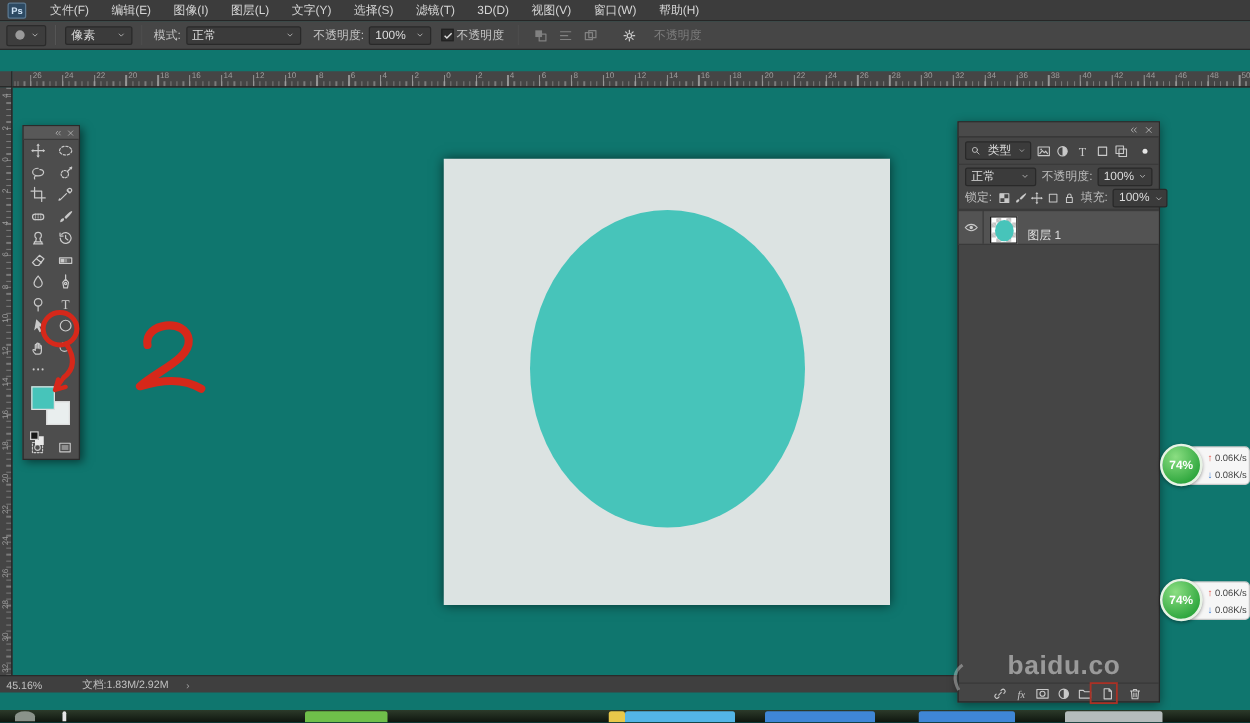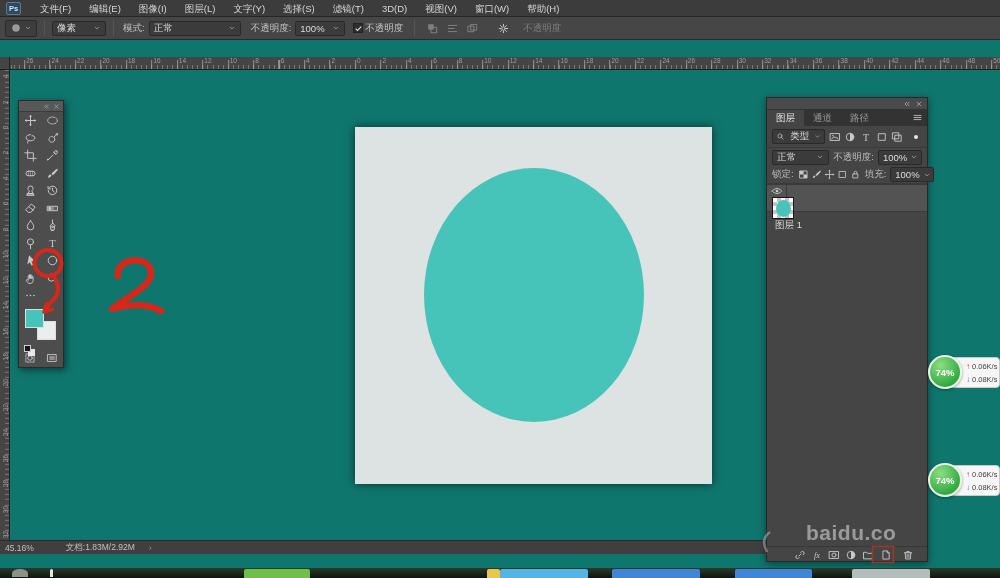--- a/index.html
+++ b/index.html
@@ -89,21 +89,21 @@
   .p-tabs .icn{margin-bottom:3px;}
   .p-filter{height:22px;display:flex;align-items:center;gap:3px;padding:0 5px;border-bottom:1px solid #3a3a3a;}
   .dd.search{width:62px;height:15px;padding:0 3px;}
   .pbtn{display:inline-flex;align-items:center;justify-content:center;width:15px;height:15px;}
   .spacer{flex:1;}
   .p-blend,.p-lock{height:18px;display:flex;align-items:center;gap:2px;padding:0 5px;}
   .p-lock{border-bottom:1px solid #3a3a3a;}
   .plabel{color:#bdbdbd;white-space:nowrap;margin-right:2px;}
   .lockbtn{display:inline-flex;align-items:center;justify-content:center;width:14px;height:14px;}
   #layer-list{border-top:1px solid #3a3a3a;}
-  .layer-row{height:27px;display:flex;align-items:flex-start;border-bottom:1px solid #3a3a3a;position:relative;flex-direction:column;}
+  .layer-row{height:27px;display:flex;align-items:flex-end;border-bottom:1px solid #3a3a3a;position:relative;}
   .layer-row.selected{background:#535353;}
   .eye-cell{width:20px;height:27px;display:flex;align-items:center;justify-content:center;border-right:1px solid #3a3a3a;}
   .thumb{width:22px;height:22px;margin-left:5px;border:1px solid #181818;position:relative;overflow:hidden;flex:none;}
   .thumb-plain{background:#e2e7e6;}
   .thumb-checker{background-color:#fff;
     background-image:linear-gradient(45deg,#c3c3c3 25%,transparent 25%,transparent 75%,#c3c3c3 75%),
                      linear-gradient(45deg,#c3c3c3 25%,transparent 25%,transparent 75%,#c3c3c3 75%);
     background-size:8px 8px;background-position:0 0,4px 4px;}
   .thumb-ellipse{position:absolute;left:3px;top:2px;width:15px;height:17px;border-radius:50%;}
   .layer-name{margin-left:8px;color:#dcdcdc;flex:1;}
@@ -528,32 +528,20 @@
           <svg viewBox="0 0 16 16" xmlns="http://www.w3.org/2000/svg">
             <path class="s" d="M7.2 4.6L4 8l3.2 3.4M12 4.6L8.8 8l3.2 3.4"></path>
           </svg>
         </span>
       <span class="icn i8">
           <svg viewBox="0 0 16 16" xmlns="http://www.w3.org/2000/svg">
             <path class="s" d="M4 4l8 8M12 4l-8 8"></path>
           </svg>
         </span>
     </div>
-    <div class="p-tabs">
-      <div id="panel-tabs">
-          <span class="ptab active">图层</span>
-          <span class="ptab">通道</span>
-          <span class="ptab">路径</span>
-        </div>
-      <span class="icn i11">
-          <svg viewBox="0 0 16 16" xmlns="http://www.w3.org/2000/svg">
-            <path class="s" d="M3 5h10M3 8h10M3 11h10"></path>
-          </svg>
-        </span>
-    </div>
     <div class="p-filter">
       <span class="dd search">
         <span class="icn i9">
             <svg viewBox="0 0 16 16" xmlns="http://www.w3.org/2000/svg">
               <circle class="s" cx="7" cy="7" r="3.6"></circle>
               <path class="s" d="M9.7 9.7l3.2 3.2"></path>
             </svg>
           </span>
         <span>类型</span>
         <span class="icn i7">

